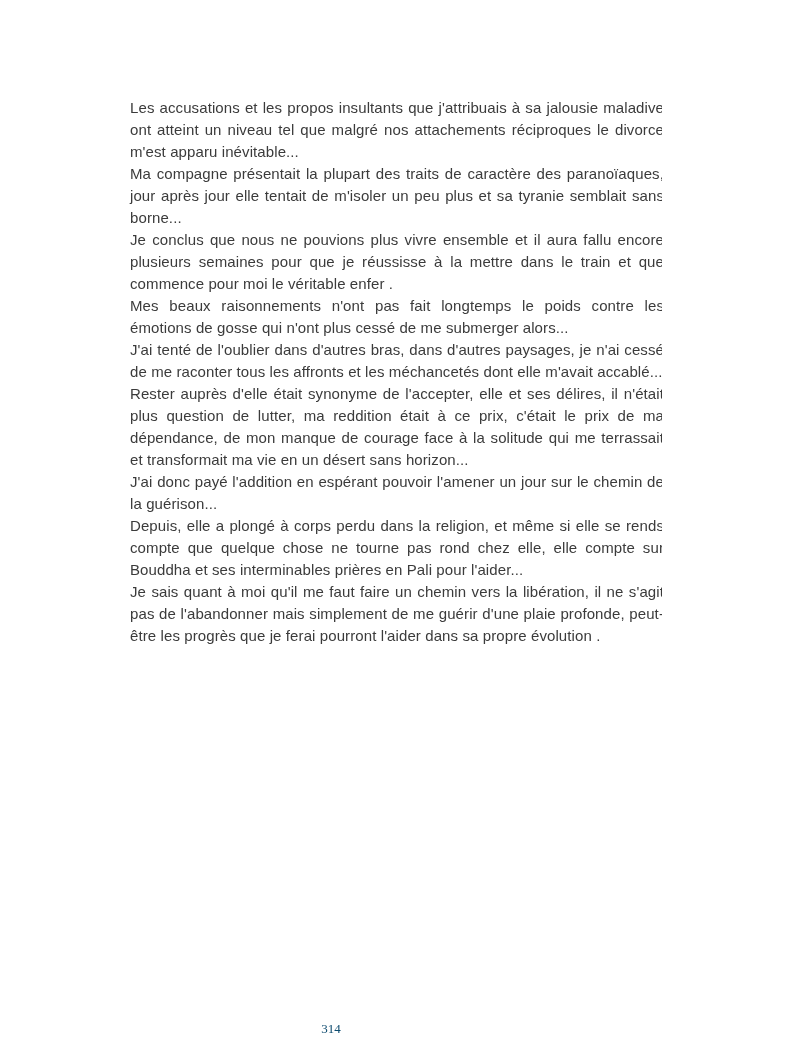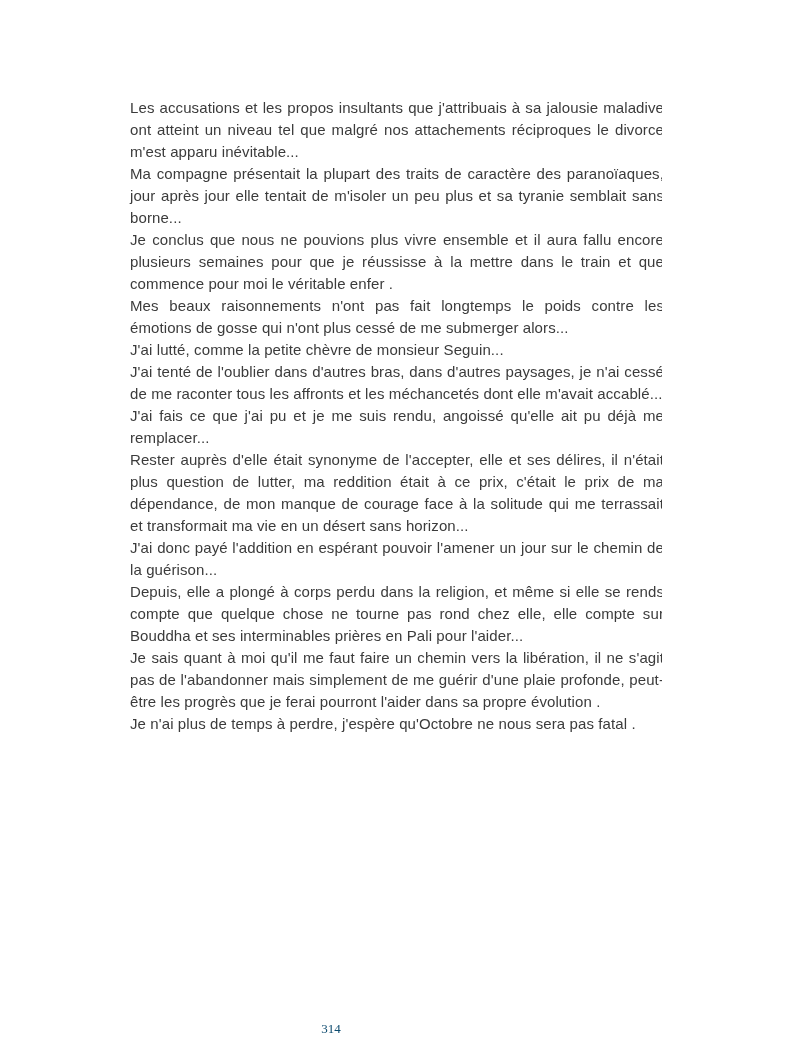--- a/index.html
+++ b/index.html
@@ -44,23 +44,20 @@
 </style>
 </head>
 <body>
 
 <div class="page">
   <div class="text-block">
     <p>Les accusations et les propos insultants que j'attribuais à sa jalousie maladive ont atteint un niveau tel que malgré nos attachements réciproques le divorce m'est apparu inévitable...</p>
     <p>Ma compagne présentait la plupart des traits de caractère des paranoïaques, jour après jour elle tentait de m'isoler un peu plus et sa tyranie semblait sans borne...</p>
     <p>Je conclus que nous ne pouvions plus vivre ensemble et il aura fallu encore plusieurs semaines pour que je réussisse à la mettre dans le train et que commence pour moi le véritable enfer .</p>
     <p>Mes beaux raisonnements n'ont pas fait longtemps le poids contre les émotions de gosse qui n'ont plus cessé de me submerger alors...</p>
-    <p>J'ai lutté, comme la petite chèvre de monsieur Seguin...</p>
     <p>J'ai tenté de l'oublier dans d'autres bras, dans d'autres paysages, je n'ai cessé de me raconter tous les affronts et les méchancetés dont elle m'avait accablé...</p>
-    <p>J'ai fais ce que j'ai pu et je me suis rendu, angoissé qu'elle ait pu déjà me remplacer...</p>
     <p>Rester auprès d'elle était synonyme de l'accepter, elle et ses délires, il n'était plus question de lutter, ma reddition était à ce prix, c'était le prix de ma dépendance, de mon manque de courage face à la solitude qui me terrassait et transformait ma vie en un désert sans horizon...</p>
     <p>J'ai donc payé l'addition en espérant pouvoir l'amener un jour sur le chemin de la guérison...</p>
     <p>Depuis, elle a plongé à corps perdu dans la religion, et même si elle se rends compte que quelque chose ne tourne pas rond chez elle, elle compte sur Bouddha et ses interminables prières en Pali pour l'aider...</p>
     <p>Je sais quant à moi qu'il me faut faire un chemin vers la libération, il ne s'agit pas de l'abandonner mais simplement de me guérir d'une plaie profonde, peut-être les progrès que je ferai pourront l'aider dans sa propre évolution .</p>
-    <p>Je n'ai plus de temps à perdre, j'espère qu'Octobre ne nous sera pas fatal .</p>
   </div>
   <div class="page-number">314</div>
 </div>
 
 </body></html>

